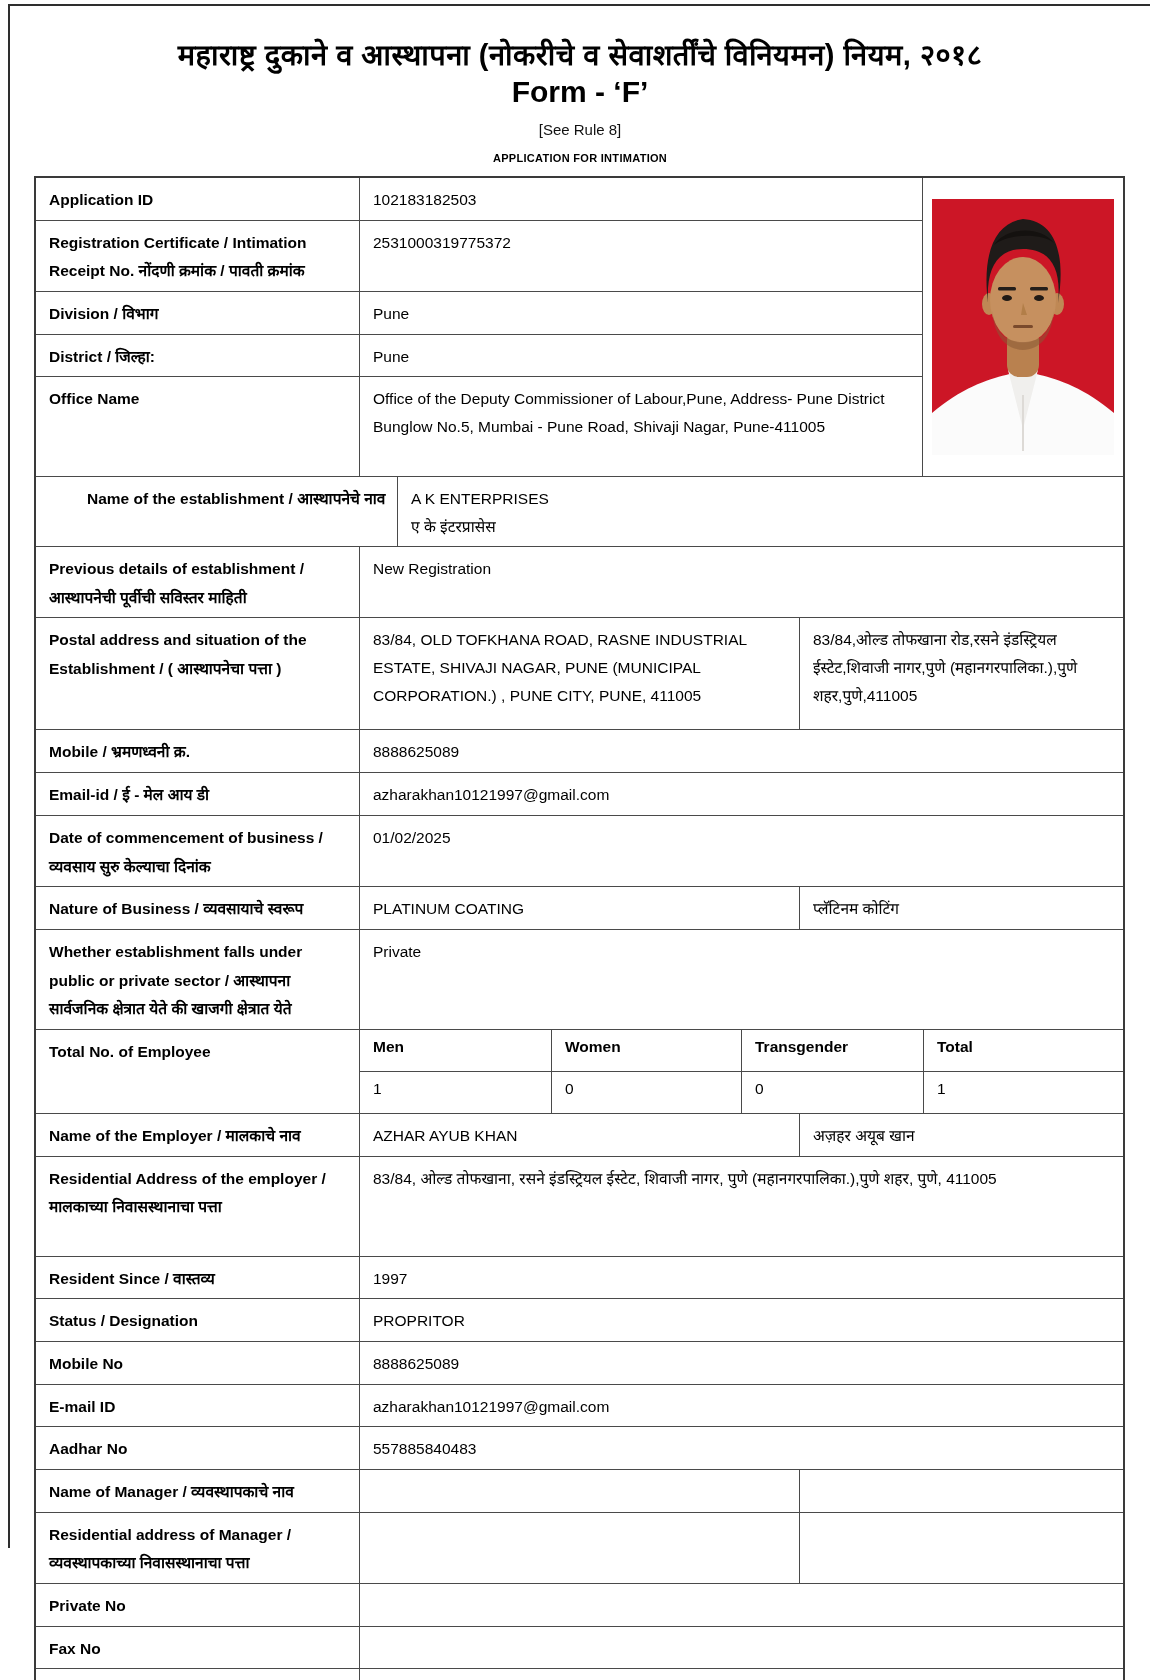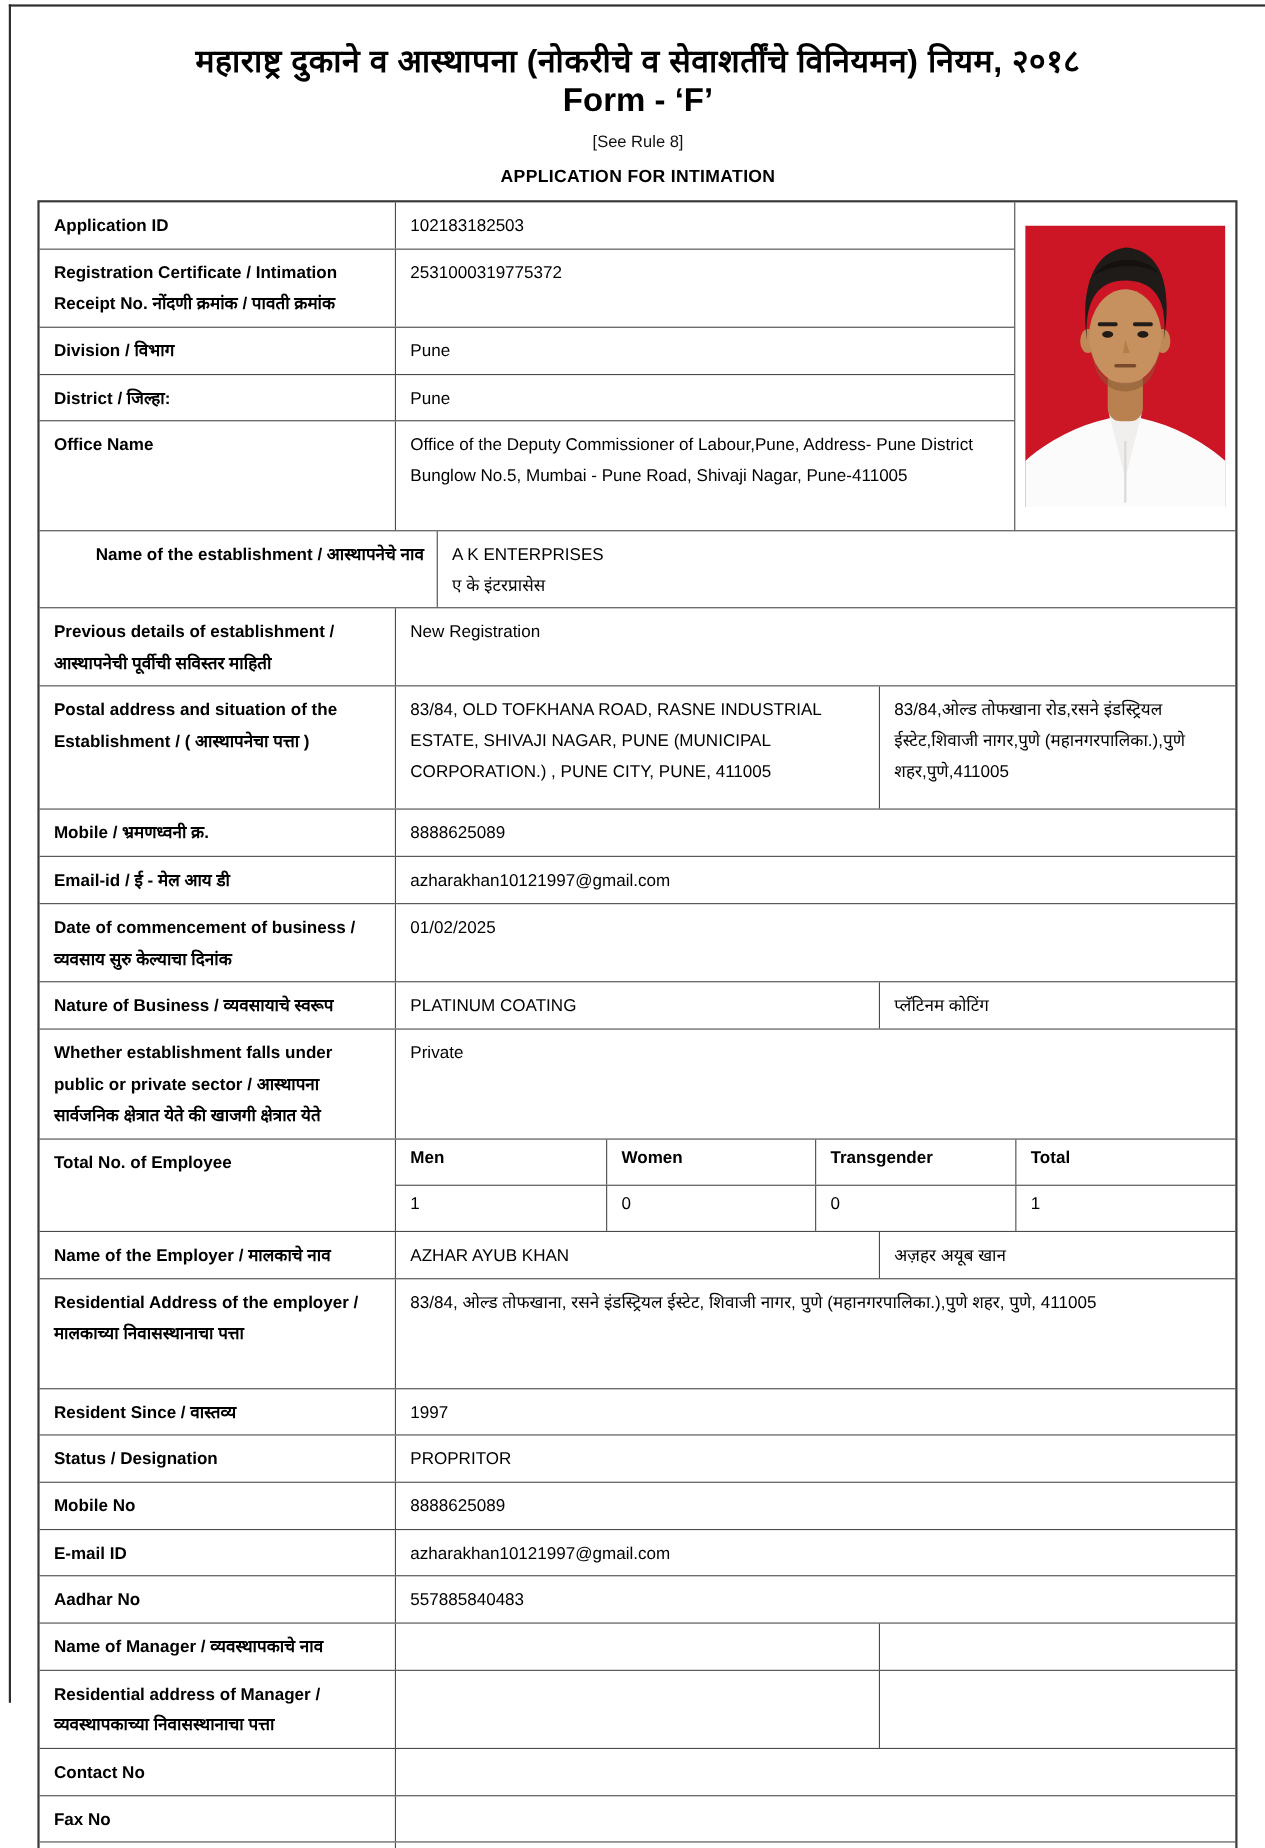--- a/index.html
+++ b/index.html
@@ -11,21 +11,21 @@
   }
   .page {
     margin-left:8px; height:1544px; margin-top:4px;
     border-left:2px solid #2e2e2e; border-top:2px solid #2e2e2e;
     padding-top:28px;
   }
   .hdr { text-align:center; }
   .hdr-title { font-size:29px; font-weight:bold; letter-spacing:0.5px; padding:0 30px; }
   .hdr-form  { font-size:30px; font-weight:bold; margin-top:2px; }
   .hdr-rule  { font-size:15px; margin-top:12px; color:#111; }
-  .hdr-app   { font-size:16px; font-weight:bold; margin-top:14px; letter-spacing:0.3px; }
+  .hdr-app   { font-size:11px; font-weight:bold; margin-top:14px; letter-spacing:0.3px; }
 
   .ftable {
     margin:12px 0 0 24px; width:1091px;
     border:2px solid #3a3a3a; background:#fff;
   }
   .frow { display:flex; border-top:1.5px solid #4a4a4a; }
   .frow.first { border-top:none; }
   .cell { padding:8px 10px 5px 13px; font-size:15.5px; line-height:1.8; }
   .lbl  { width:324px; min-width:324px; font-weight:bold; border-right:1.5px solid #4a4a4a; line-height:1.85; }
   .val  { flex:1; }
@@ -230,21 +230,21 @@
       <div class="cell val-mr"></div>
     </div>
 
     <div class="frow h70">
       <div class="cell lbl">Residential address of Manager / व्यवस्थापकाच्या निवासस्थानाचा पत्ता</div>
       <div class="cell val-en"></div>
       <div class="cell val-mr"></div>
     </div>
 
     <div class="frow h42">
-      <div class="cell lbl">Contact No</div>
+      <div class="cell lbl">Private No</div>
       <div class="cell val"></div>
     </div>
 
     <div class="frow h42">
       <div class="cell lbl">Fax No</div>
       <div class="cell val"></div>
     </div>
 
     <div class="frow h42">
       <div class="cell lbl">Email-ID / ई - मेल आय डी</div>

